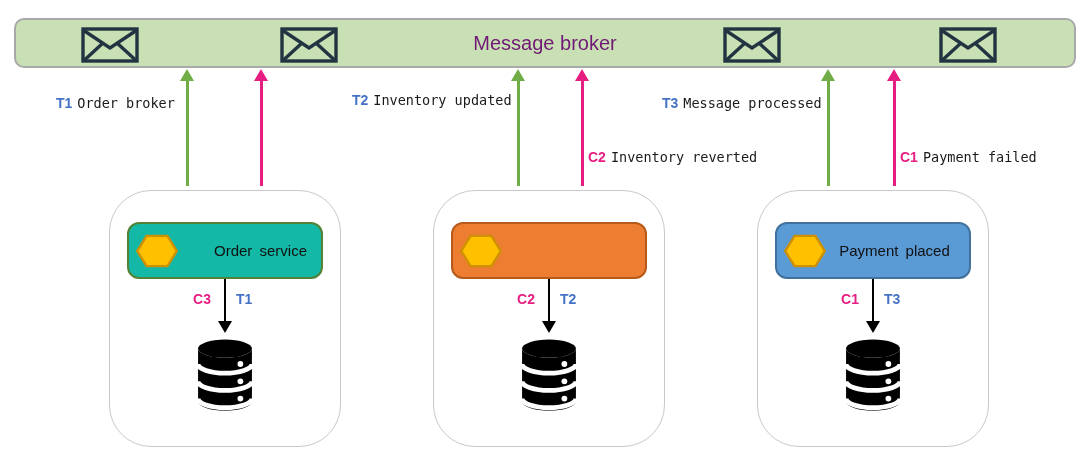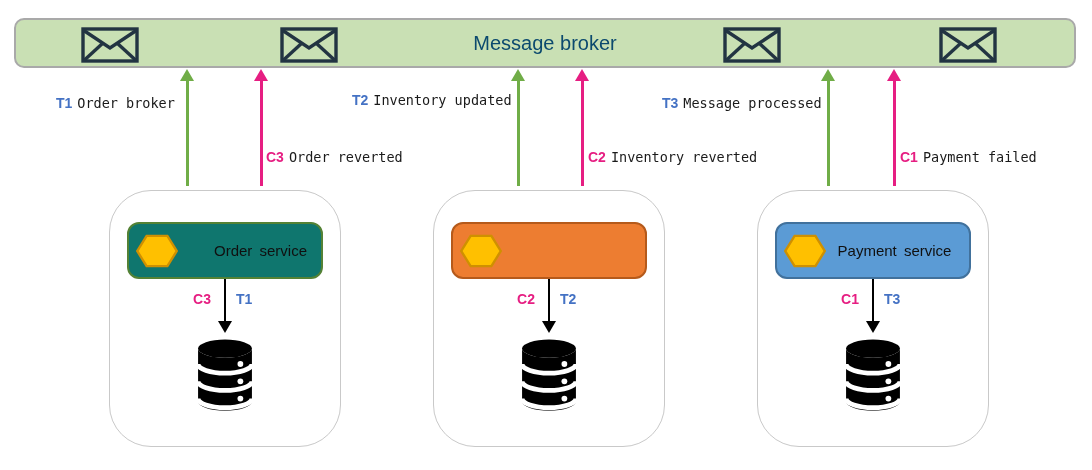--- a/index.html
+++ b/index.html
@@ -3,21 +3,21 @@
 <meta charset="utf-8">
 <style>
   html,body{margin:0;padding:0;background:#ffffff;}
   .canvas{position:relative;width:1092px;height:470px;background:#fff;overflow:hidden;
           font-family:"Liberation Sans",sans-serif;}
 
   
   .broker-bar{position:absolute;left:14px;top:18px;width:1058px;height:46px;
               border:2px solid #a9a9a9;border-radius:10px;}
   .broker-title{position:absolute;inset:0;display:flex;align-items:center;justify-content:center;
-                font-size:20px;color:#0c4a6e;border-radius:22px;}
+                font-size:20px;color:#701a75;border-radius:22px;}
   .envelope{position:absolute;top:7px;}
 
   
   .up-arrow{position:absolute;top:69px;width:14px;height:118px;
             display:flex;flex-direction:column;align-items:center;}
   .up-arrow .head{width:0;height:0;border-left:7px solid transparent;
                   border-right:7px solid transparent;border-bottom:12px solid #000;}
   .up-arrow .shaft{width:3px;height:106px;margin-top:-1px;}
 
   
@@ -102,38 +102,35 @@
     <div class="shaft" style="background-color: rgb(112, 173, 71);"></div>
   </div>
   <div class="up-arrow" style="left:887px">
     <div class="head" style="border-bottom-color: rgb(230, 30, 130);"></div>
     <div class="shaft" style="background-color: rgb(230, 30, 130);"></div>
   </div>
 
   <div class="evt-label" style="left:56px;top:95px">
     <span class="pfx" style="color: rgb(68, 114, 196);">T1</span><span>Order broker</span>
   </div>
-  <div class="evt-label" style="left:266px;top:149px">
-    <span class="pfx" style="color: rgb(230, 30, 130);">C3</span><span>Order reverted</span>
-  </div>
   <div class="evt-label" style="left:352px;top:92px">
     <span class="pfx" style="color: rgb(68, 114, 196);">T2</span><span>Inventory updated</span>
   </div>
   <div class="evt-label" style="left:588px;top:149px">
     <span class="pfx" style="color: rgb(230, 30, 130);">C2</span><span>Inventory reverted</span>
   </div>
   <div class="evt-label" style="left:662px;top:95px">
     <span class="pfx" style="color: rgb(68, 114, 196);">T3</span><span>Message processed</span>
   </div>
   <div class="evt-label" style="left:900px;top:149px">
     <span class="pfx" style="color: rgb(230, 30, 130);">C1</span><span>Payment failed</span>
   </div>
 
   <div class="service-card" style="left:109px">
-    <div class="service-pill" style="background-color: #0f766e; border-color: rgb(84, 130, 53); gap: 28px;">
+    <div class="service-pill" style="background-color: #14b8a6; border-color: rgb(84, 130, 53); gap: 28px;">
       <svg class="hexagon" width="42" height="34" viewBox="0 0 44 36">
         <polygon points="11,2 33,2 43,18 33,34 11,34 1,18" stroke-width="2.5" style="fill: rgb(255, 192, 0); stroke: rgb(207, 144, 1);"></polygon>
       </svg>
       <span class="service-name">Order service</span>
     </div>
     <span class="comp-label" style="color: rgb(230, 30, 130);">C3</span>
     <span class="trans-label" style="color: rgb(68, 114, 196);">T1</span>
     <div class="db-arrow">
       <div class="shaft"></div>
         <div class="head"></div>
@@ -184,21 +181,21 @@
           <circle cx="46" cy="62" r="3"></circle>
       </g>
     </svg>
   </div>
 
   <div class="service-card" style="left:757px">
     <div class="service-pill" style="background-color: rgb(91, 155, 213); border-color: rgb(65, 113, 156);">
       <svg class="hexagon" width="42" height="34" viewBox="0 0 44 36">
         <polygon points="11,2 33,2 43,18 33,34 11,34 1,18" stroke-width="2.5" style="fill: rgb(255, 192, 0); stroke: rgb(207, 144, 1);"></polygon>
       </svg>
-      <span class="service-name">Payment service</span>
+      <span class="service-name">Payment placed</span>
     </div>
     <span class="comp-label" style="color: rgb(230, 30, 130);">C1</span>
     <span class="trans-label" style="color: rgb(68, 114, 196);">T3</span>
     <div class="db-arrow">
       <div class="shaft"></div>
         <div class="head"></div>
     </div>
     <svg class="db-icon" width="58" height="75" viewBox="0 0 60 78">
       <g style="fill: rgb(0, 0, 0);">
         <ellipse cx="30" cy="10" rx="28" ry="9.5"></ellipse>

